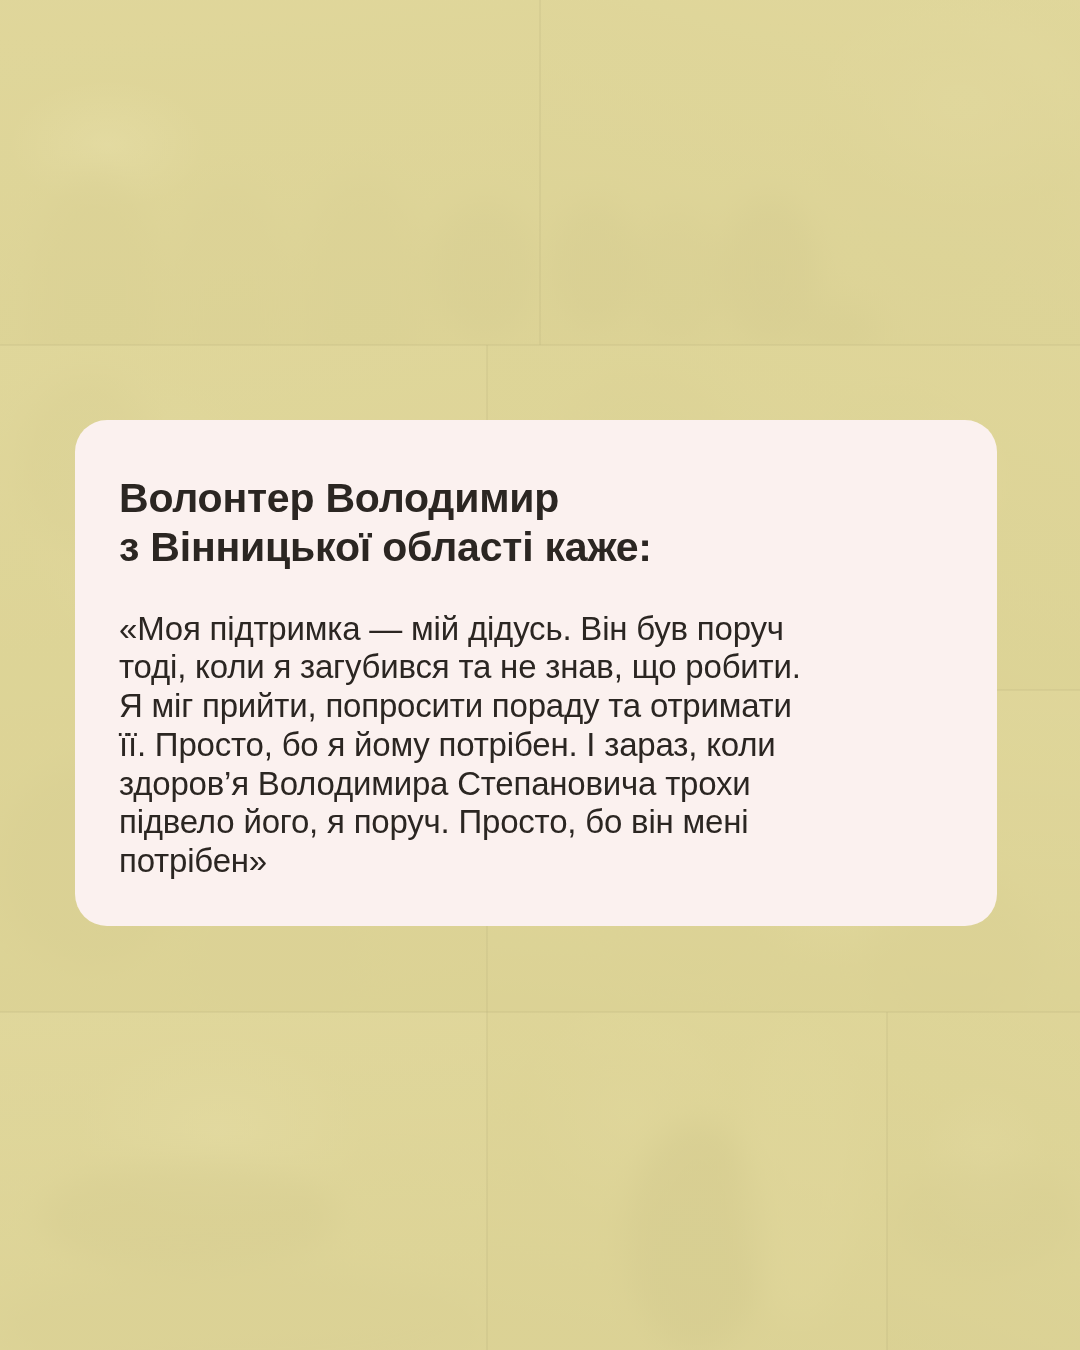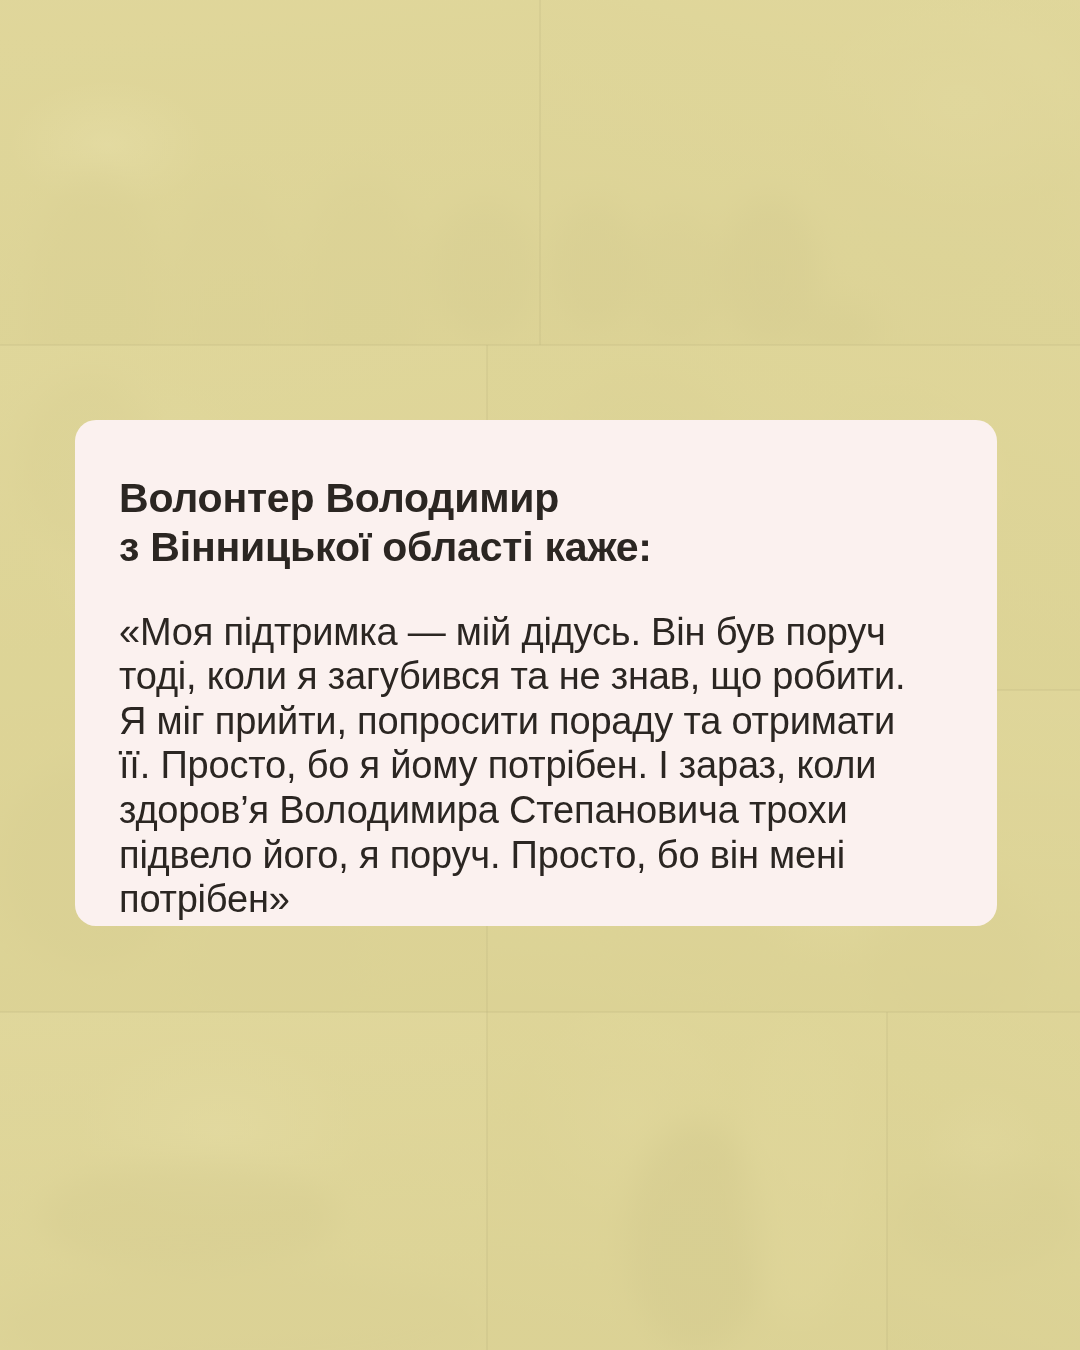--- a/index.html
+++ b/index.html
@@ -93,37 +93,37 @@
       rgba(226,217,157,0.46) 100%);
     pointer-events:none;
   }
 
   
   .card {
     position:absolute;
     left:75px; top:420px;
     width:922px; height:506px;
     background:#fbf1ef;
-    border-radius:21px;
+    border-radius:32px;
     padding:54px 58px 12px 44px;
   }
 
   .card-heading {
     font-size:41px;
     font-weight:bold;
     line-height:1.19;
     color:#2b2622;
     letter-spacing:-0.2px;
     white-space:pre-line;
     padding-left:0;
   }
 
   .card-body {
     margin-top:38px;
-    font-size:38px;
+    font-size:33px;
     font-weight:normal;
     line-height:1.175;
     color:#2b2622;
     letter-spacing:-0.2px;
     white-space:pre-line;
   }
 </style>
 </head>
 <body>
 

